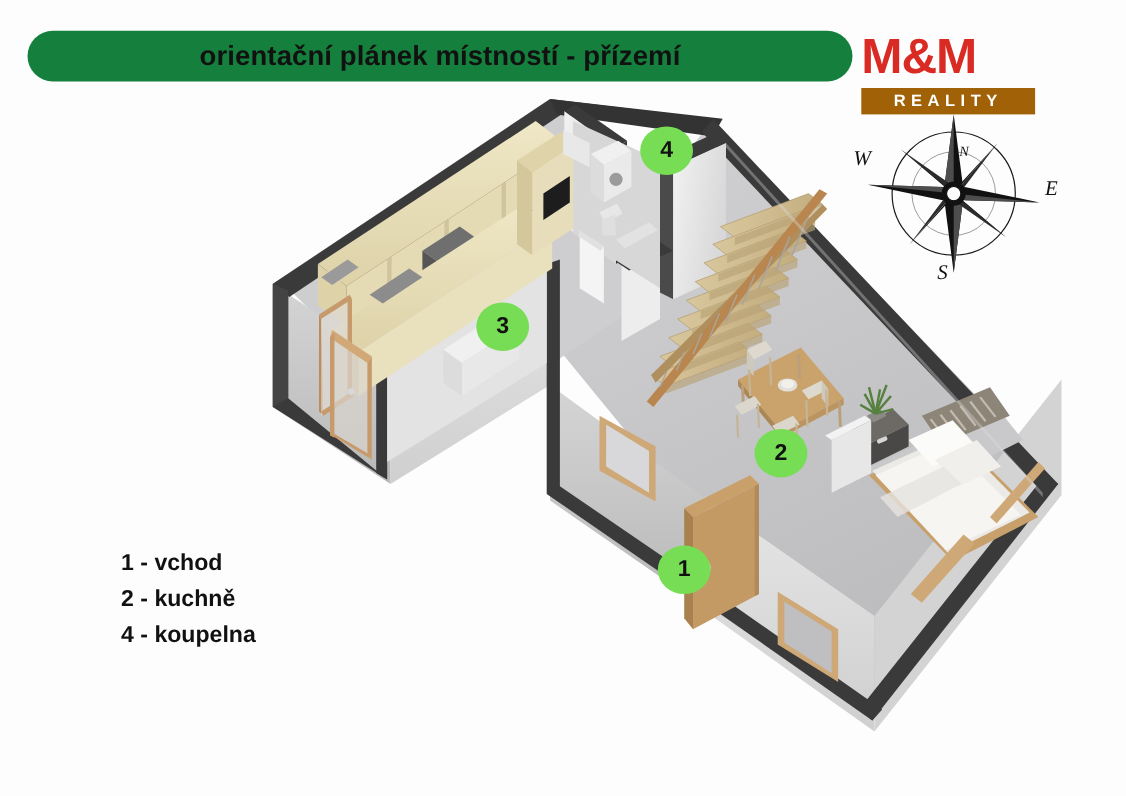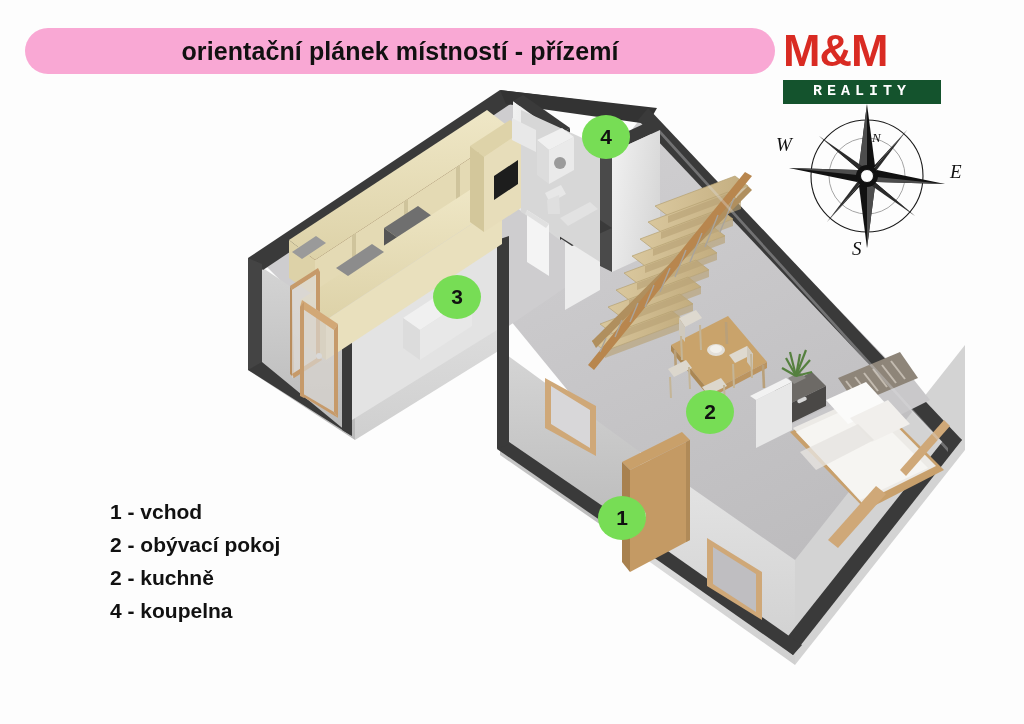--- a/index.html
+++ b/index.html
@@ -8,40 +8,40 @@
     width:1024px;height:724px;
     background:#fcfcfc;
     font-family:"Liberation Sans", sans-serif;
     overflow:hidden;position:relative;
   }
   #page{position:absolute;inset:0;background:#fdfdfd;}
 
   
   #title-banner{
     position:absolute;left:25px;top:28px;width:750px;height:46px;
-    background:#f9a8d4;border-radius:23px;
+    background:#15803d;border-radius:23px;
     display:flex;align-items:center;justify-content:center;
   }
   #title-text{
     font-size:25px;font-weight:bold;color:#111;letter-spacing:.1px;
     white-space:nowrap;
   }
 
   
   #logo{position:absolute;left:783px;top:24px;width:158px;height:86px;}
   #logo-mm{
     position:absolute;left:0;top:0;width:158px;height:54px;
     color:#d92b23;font-size:45px;font-weight:bold;line-height:54px;
     text-align:left;letter-spacing:-1px;
     font-family:"Liberation Sans", sans-serif;
   }
   #logo-reality{
     position:absolute;left:0;top:56px;width:158px;height:24px;
-    background:#14532d;color:#ffffff;font-size:15px;font-weight:bold;
-    line-height:24px;text-align:center;letter-spacing:5px;font-family:Liberation Mono, monospace;
+    background:#a16207;color:#ffffff;font-size:15px;font-weight:bold;
+    line-height:24px;text-align:center;letter-spacing:5px;
   }
 
   
   #compass{position:absolute;left:762px;top:98px;width:210px;height:180px;}
   #compass svg{position:absolute;left:0;top:0;}
   .compass-letter{
     position:absolute;font-family:"Liberation Serif", serif;
     font-style:italic;font-size:19px;color:#111;
   }
   #compass-w{left:14px;top:36px;}
@@ -464,18 +464,17 @@
       </g>
     </svg>
     <span class="compass-letter" id="compass-w">W</span>
     <span class="compass-letter" id="compass-e">E</span>
     <span class="compass-letter" id="compass-s">S</span>
     <span class="compass-letter" id="compass-n">N</span>
   </div>
 
   <div id="legend">
     <div class="legend-row">1 - vchod</div>
-    <div class="legend-row">2 - obývací pokoj</div>
     <div class="legend-row">2 - kuchně</div>
     <div class="legend-row">4 - koupelna</div>
   </div>
 
 </div>
 
 </body></html>

